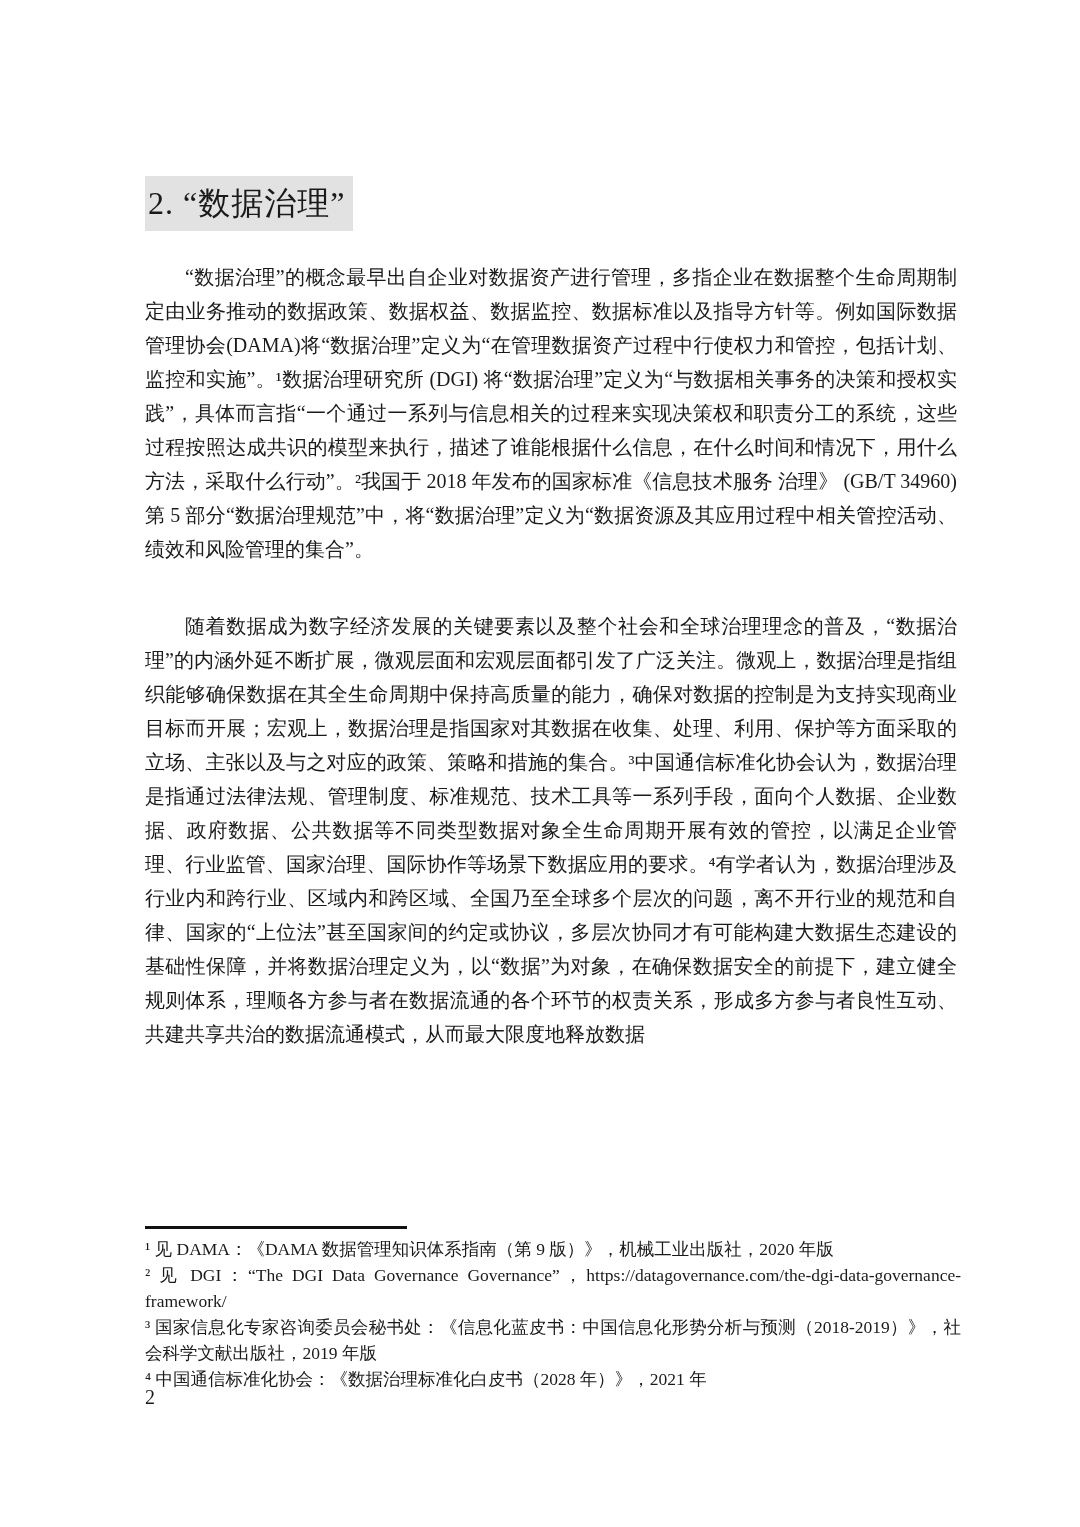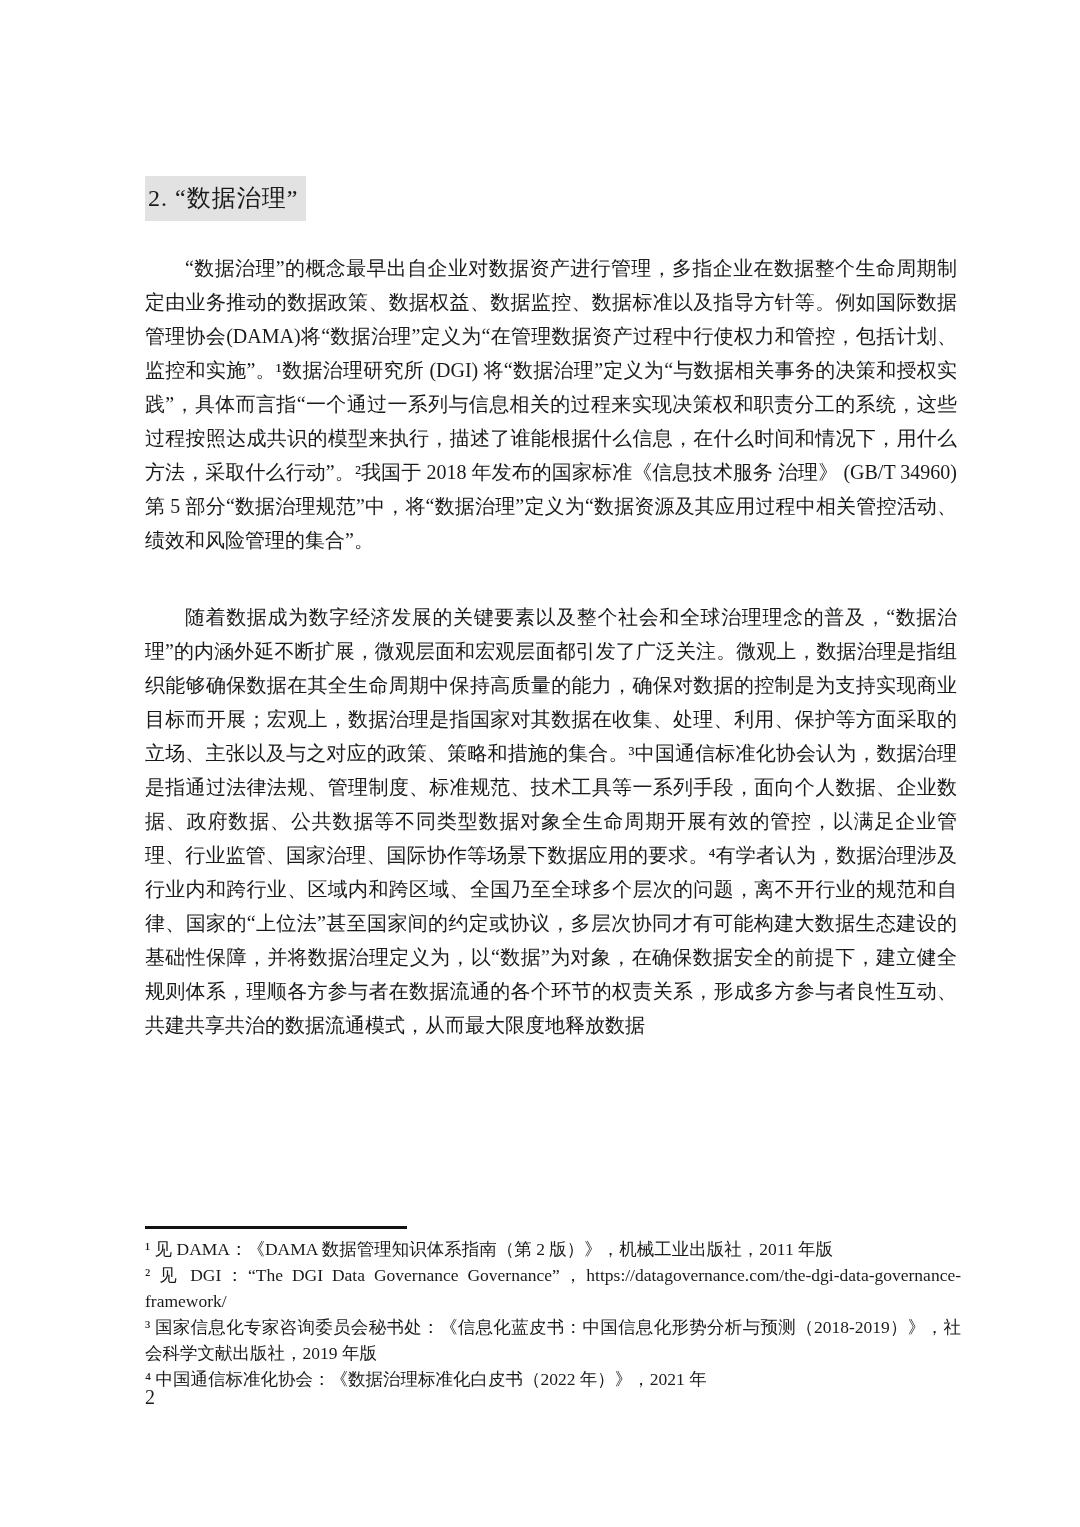--- a/index.html
+++ b/index.html
@@ -17,21 +17,21 @@
     overflow: hidden;
   }
   .content {
     position: absolute;
     left: 145px;
     top: 184px;
     width: 812px;
   }
   .heading {
     margin: 0 0 38px 0;
-    font-size: 24px;
+    font-size: 32px;
     font-weight: normal;
     letter-spacing: 1px;
     line-height: 1.2;
   }
   .heading .hl {
     background: var(--highlight, #e2e2e2);
     padding: 9px 8px 10px 3px;
   }
   .para {
     margin: 0;
@@ -77,21 +77,21 @@
   <div class="content">
     <h1 class="heading"><span class="hl">2. “数据治理”</span></h1>
 
     <p class="para">“数据治理”的概念最早出自企业对数据资产进行管理，多指企业在数据整个生命周期制定由业务推动的数据政策、数据权益、数据监控、数据标准以及指导方针等。例如国际数据管理协会(DAMA)将“数据治理”定义为“在管理数据资产过程中行使权力和管控，包括计划、监控和实施”。¹数据治理研究所 (DGI) 将“数据治理”定义为“与数据相关事务的决策和授权实践”，具体而言指“一个通过一系列与信息相关的过程来实现决策权和职责分工的系统，这些过程按照达成共识的模型来执行，描述了谁能根据什么信息，在什么时间和情况下，用什么方法，采取什么行动”。²我国于 2018 年发布的国家标准《信息技术服务 治理》 (GB/T 34960) 第 5 部分“数据治理规范”中，将“数据治理”定义为“数据资源及其应用过程中相关管控活动、绩效和风险管理的集合”。</p>
 
     <p class="para">随着数据成为数字经济发展的关键要素以及整个社会和全球治理理念的普及，“数据治理”的内涵外延不断扩展，微观层面和宏观层面都引发了广泛关注。微观上，数据治理是指组织能够确保数据在其全生命周期中保持高质量的能力，确保对数据的控制是为支持实现商业目标而开展；宏观上，数据治理是指国家对其数据在收集、处理、利用、保护等方面采取的立场、主张以及与之对应的政策、策略和措施的集合。³中国通信标准化协会认为，数据治理是指通过法律法规、管理制度、标准规范、技术工具等一系列手段，面向个人数据、企业数据、政府数据、公共数据等不同类型数据对象全生命周期开展有效的管控，以满足企业管理、行业监管、国家治理、国际协作等场景下数据应用的要求。⁴有学者认为，数据治理涉及行业内和跨行业、区域内和跨区域、全国乃至全球多个层次的问题，离不开行业的规范和自律、国家的“上位法”甚至国家间的约定或协议，多层次协同才有可能构建大数据生态建设的基础性保障，并将数据治理定义为，以“数据”为对象，在确保数据安全的前提下，建立健全规则体系，理顺各方参与者在数据流通的各个环节的权责关系，形成多方参与者良性互动、共建共享共治的数据流通模式，从而最大限度地释放数据</p>
   </div>
 
   <div class="footnotes">
     <div class="fn-sep"></div>
-    <p class="fn">¹ 见 DAMA：《DAMA 数据管理知识体系指南（第 2 版）》，机械工业出版社，2011 年版</p>
+    <p class="fn">¹ 见 DAMA：《DAMA 数据管理知识体系指南（第 9 版）》，机械工业出版社，2020 年版</p>
     <p class="fn">² 见 DGI：“The DGI Data Governance Governance”，https://datagovernance.com/the-dgi-data-governance-framework/</p>
     <p class="fn">³ 国家信息化专家咨询委员会秘书处：《信息化蓝皮书：中国信息化形势分析与预测（2018-2019）》，社会科学文献出版社，2019 年版</p>
-    <p class="fn">⁴ 中国通信标准化协会：《数据治理标准化白皮书（2022 年）》，2021 年</p>
+    <p class="fn">⁴ 中国通信标准化协会：《数据治理标准化白皮书（2028 年）》，2021 年</p>
   </div>
 
   <div class="page-number">2</div>
 
 </div>
 
 </body></html>

